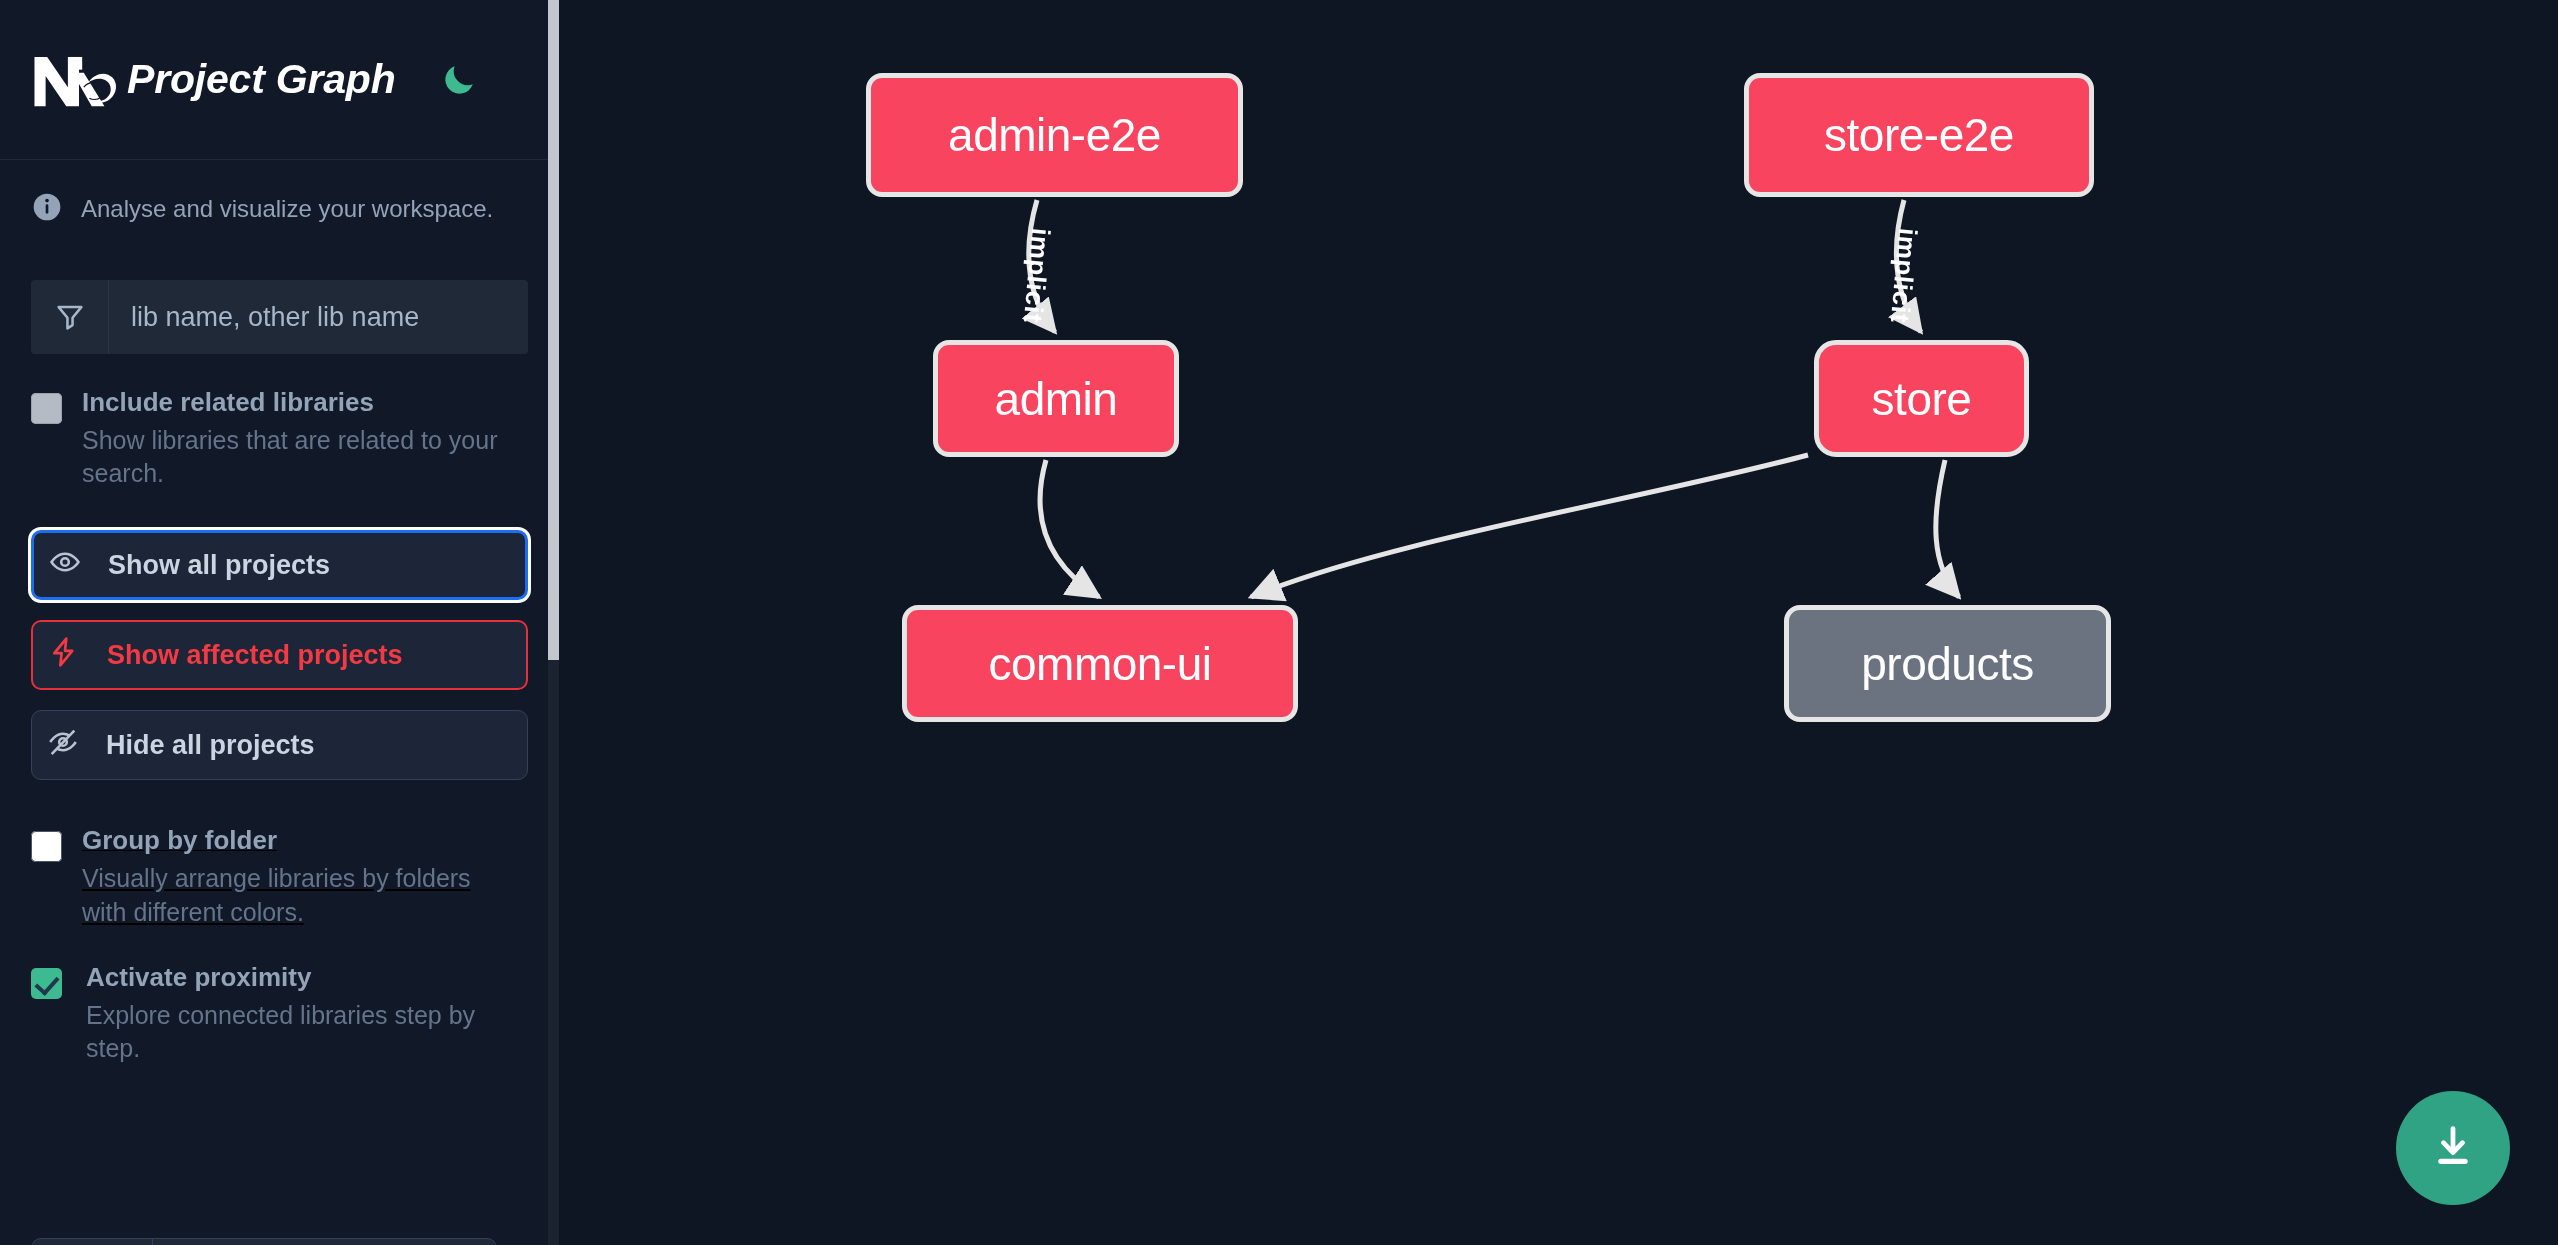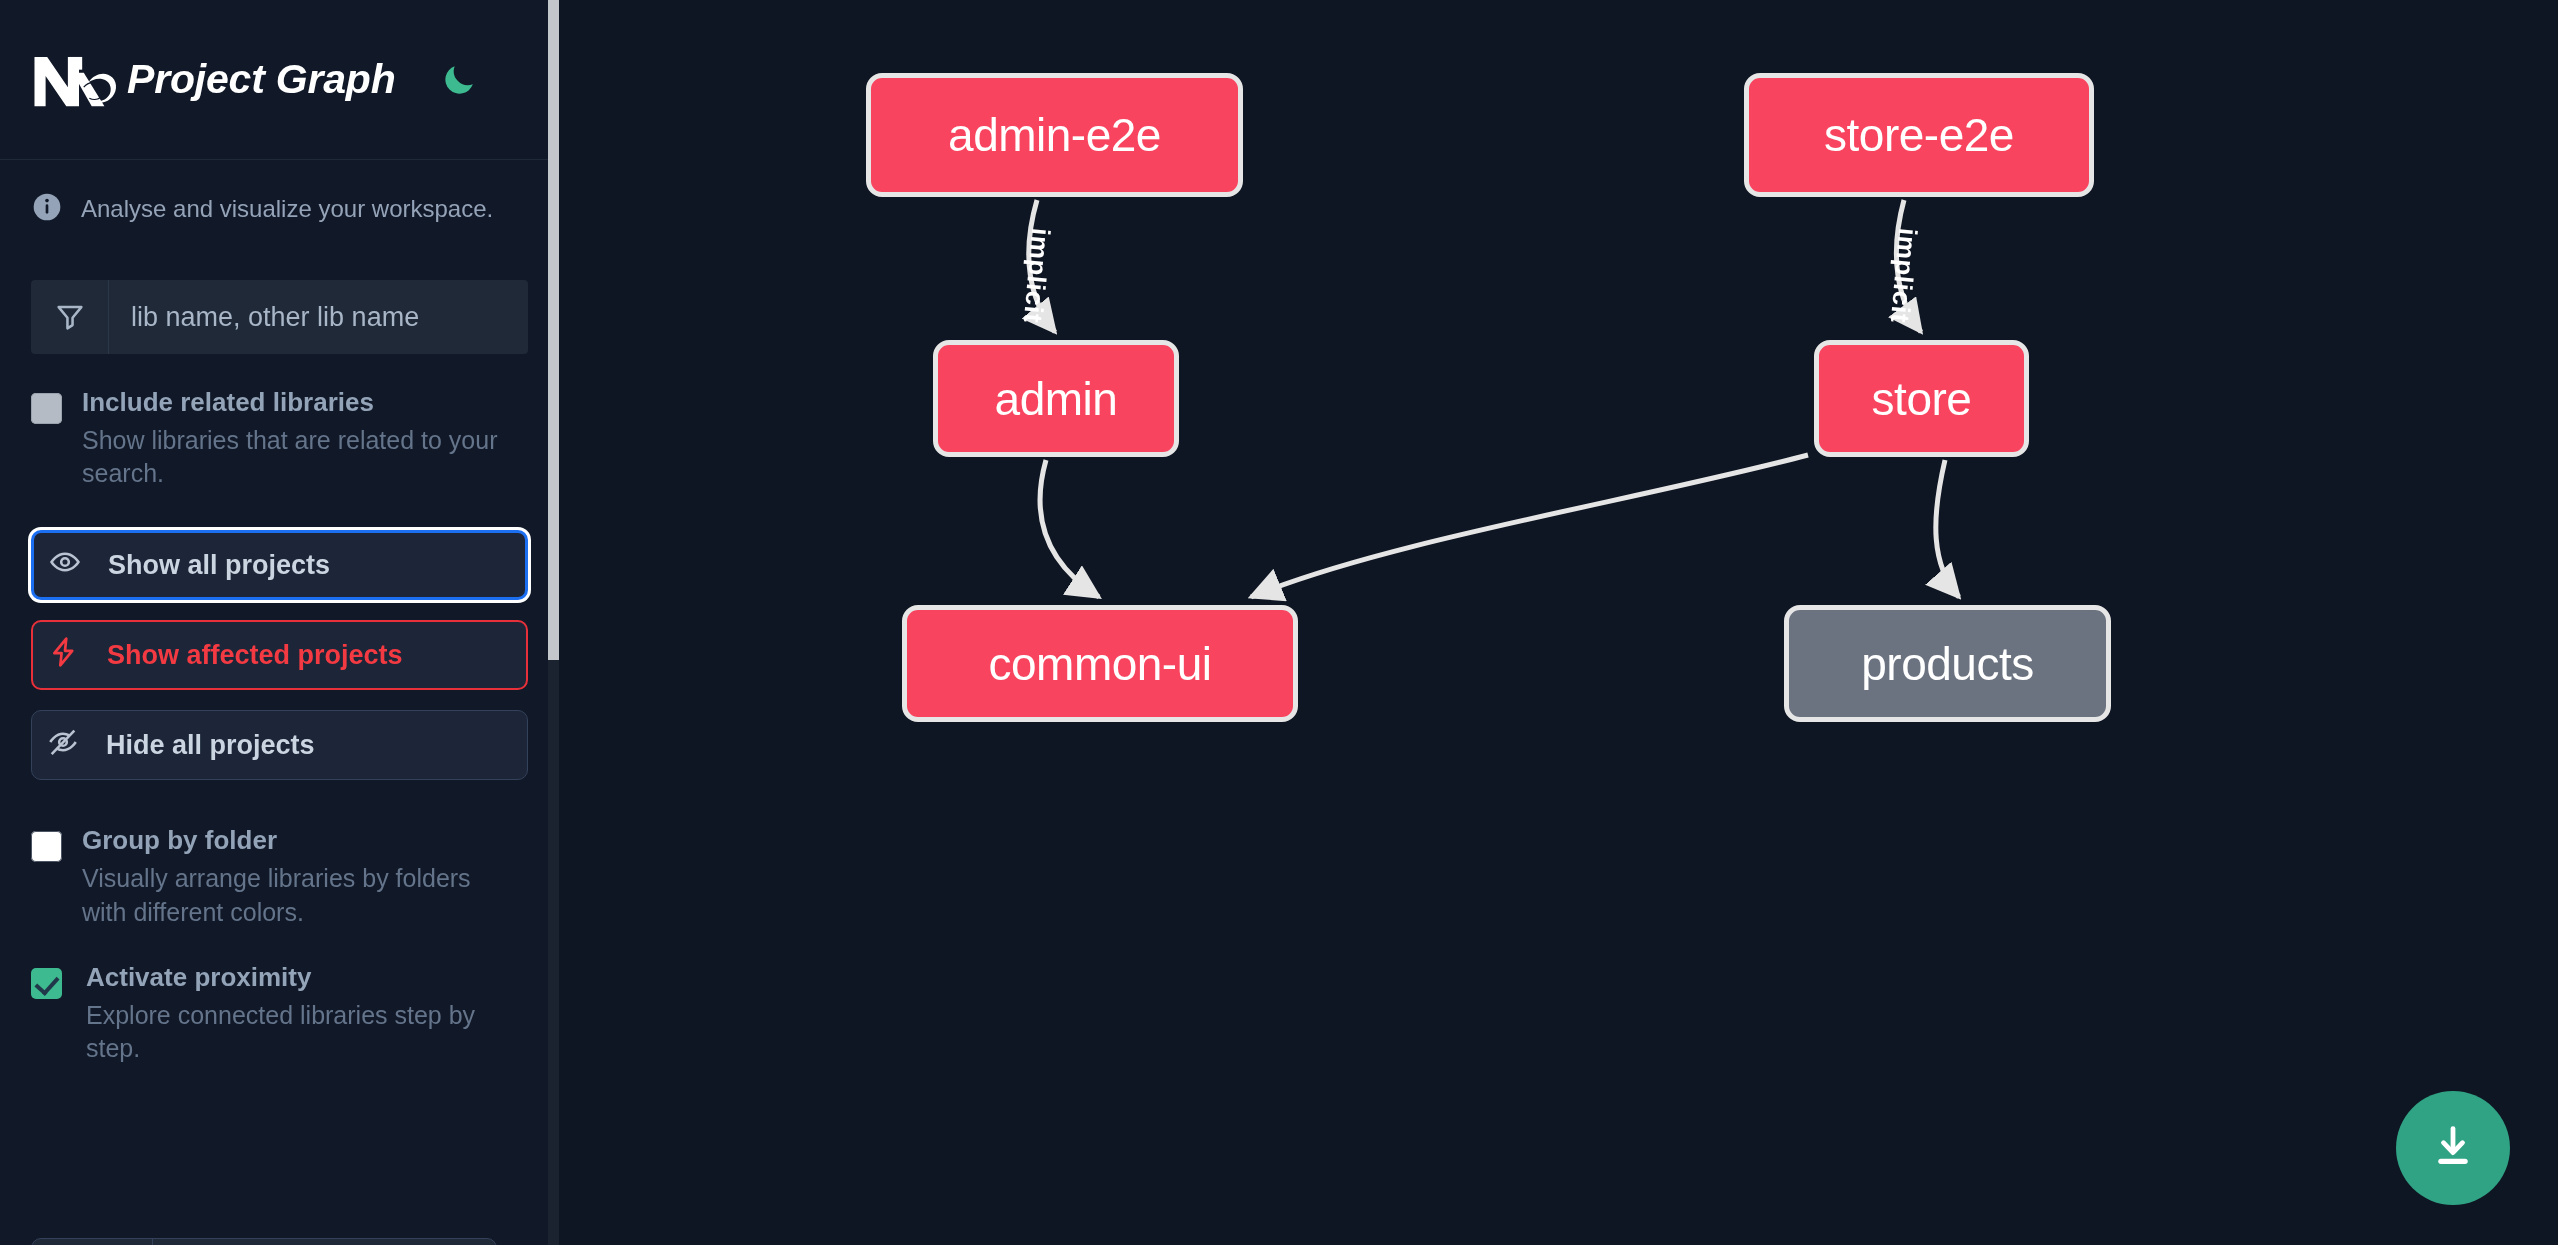--- a/index.html
+++ b/index.html
@@ -326,21 +326,21 @@
             <svg width="34" height="34" viewBox="0 0 24 24" aria-hidden="true">
               <path fill="none" stroke="#b9c3d1" stroke-width="1.8" d="M3 12s3.6-5.8 9-5.8c1.7 0 3.2.5 4.5 1.2M21 12s-3.5 5.8-9 5.8c-1.8 0-3.3-.5-4.6-1.3"></path>
               <circle cx="12" cy="12" r="2.7" fill="none" stroke="#b9c3d1" stroke-width="1.8"></circle>
               <line x1="4" y1="20.5" x2="20" y2="4" stroke="#b9c3d1" stroke-width="1.8"></line>
             </svg>
           </span>
           <span class="btn-label">Hide all projects</span>
         </button>
       </div>
 
-      <div class="chk-row" style="margin-top:46px;">
+      <div class="chk-row" style="margin-top:46px;text-decoration:underline;">
         <span class="chk white"></span>
         <span class="chk-txt">
           <span class="chk-label">Group by folder</span>
           <div class="chk-desc">Visually arrange libraries by folders with different colors.</div>
         </span>
       </div>
 
       <div class="chk-row" style="margin-top:34px;gap:24px;">
         <span class="chk green"></span>
         <span class="chk-txt">
@@ -382,21 +382,21 @@
     </div>
 
     <div class="node pink" style="left:1185px; top:73px; width:350px; height:124px;">
       <span>store-e2e</span>
     </div>
 
     <div class="node pink" style="left:374px; top:340px; width:246px; height:117px;">
       <span>admin</span>
     </div>
 
-    <div class="node pink" style="left:1255px; top:340px; width:215px; height:117px;">
+    <div class="node pink" style="left:1255px; top:340px; width:215px; height:117px;border-radius:22px;">
       <span>store</span>
     </div>
 
     <div class="node pink" style="left:343px; top:605px; width:396px; height:117px;">
       <span>common-ui</span>
     </div>
 
     <div class="node gray" style="left:1225px; top:605px; width:327px; height:117px;">
       <span>products</span>
     </div>

